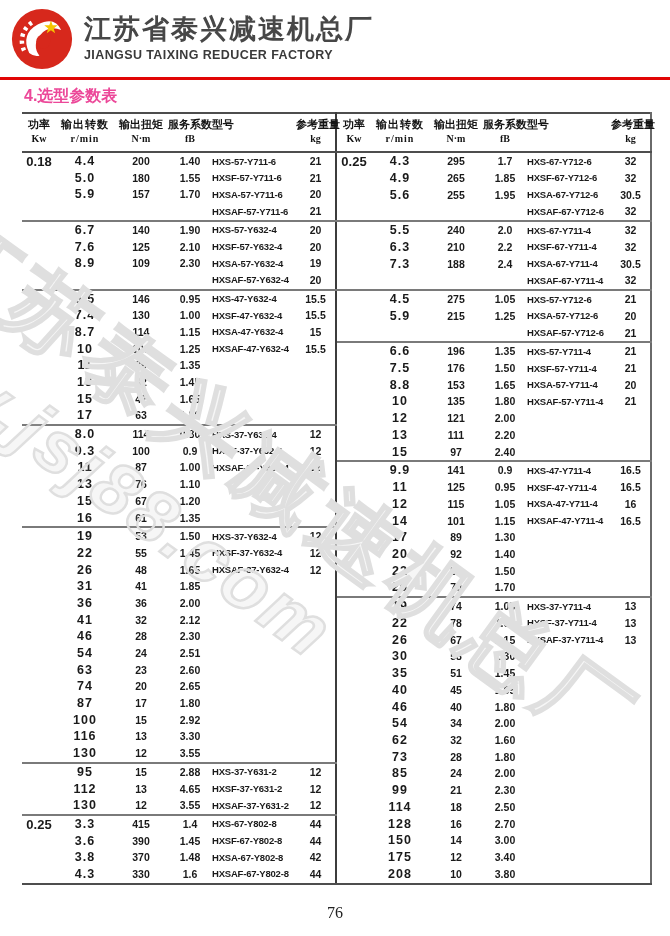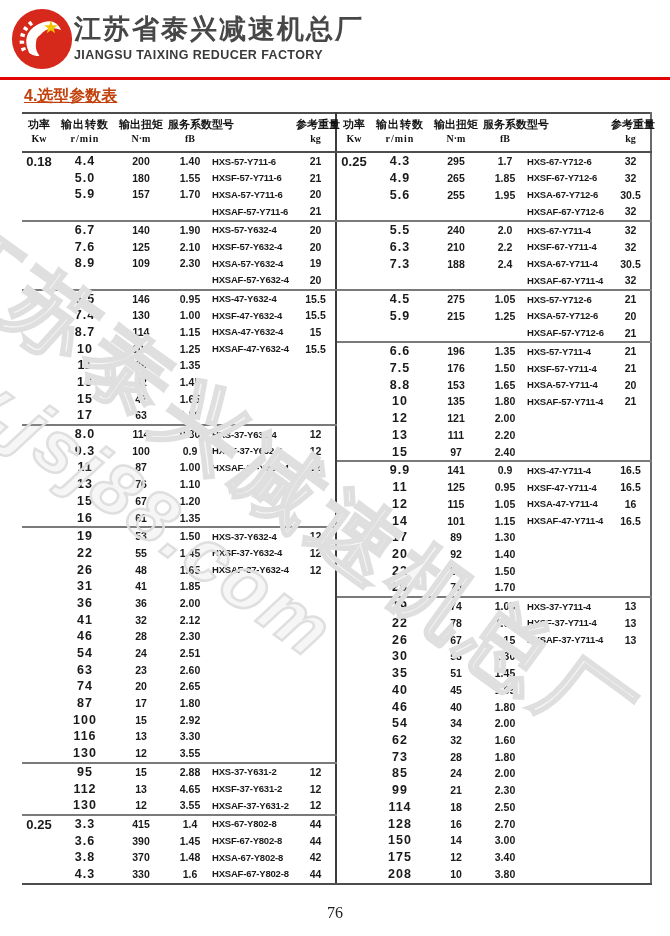--- a/index.html
+++ b/index.html
@@ -3,25 +3,25 @@
 <meta charset="utf-8">
 <style>
   html,body{margin:0;padding:0;}
   body{
     width:670px;height:936px;position:relative;background:#ffffff;
     font-family:"Liberation Sans",sans-serif;overflow:hidden;color:#191919;
   }
   
   .page-header{position:absolute;top:7px;left:10px;display:flex;align-items:flex-start;z-index:2;}
   .logo{width:64px;height:64px;flex:0 0 auto;}
-  .company{padding-top:8px;}
+  .company{margin-left:10px;padding-top:8px;}
   .company-cn{font-size:27px;font-weight:bold;color:#474747;letter-spacing:2px;line-height:1.1;}
   .company-en{font-size:12.5px;font-weight:bold;color:#3a3a3a;margin-top:3px;letter-spacing:0.4px;}
   .red-rule{position:absolute;top:77px;left:0;width:670px;height:3px;background:#e10505;z-index:2;}
-  .section-title{position:absolute;top:86px;left:24px;font-size:16px;font-weight:bold;color:#c2410c;z-index:2;text-decoration:underline;}
+  .section-title{position:absolute;top:86px;left:24px;font-size:16px;font-weight:bold;color:#ec4899;z-index:2;}
 
   
   .watermark{position:absolute;left:-30px;top:195px;transform:rotate(36deg);transform-origin:0 0;
     z-index:3;pointer-events:none;white-space:nowrap;}
   .wm-line{font-weight:bold;color:rgba(190,190,190,0.14);
     -webkit-text-stroke:2.5px #dfdfdf;line-height:1.15;}
   .wm1{font-size:86px;letter-spacing:8px;}
   .wm2{font-size:74px;font-style:italic;margin-left:-30px;margin-top:10px;letter-spacing:4px;}
 
   

